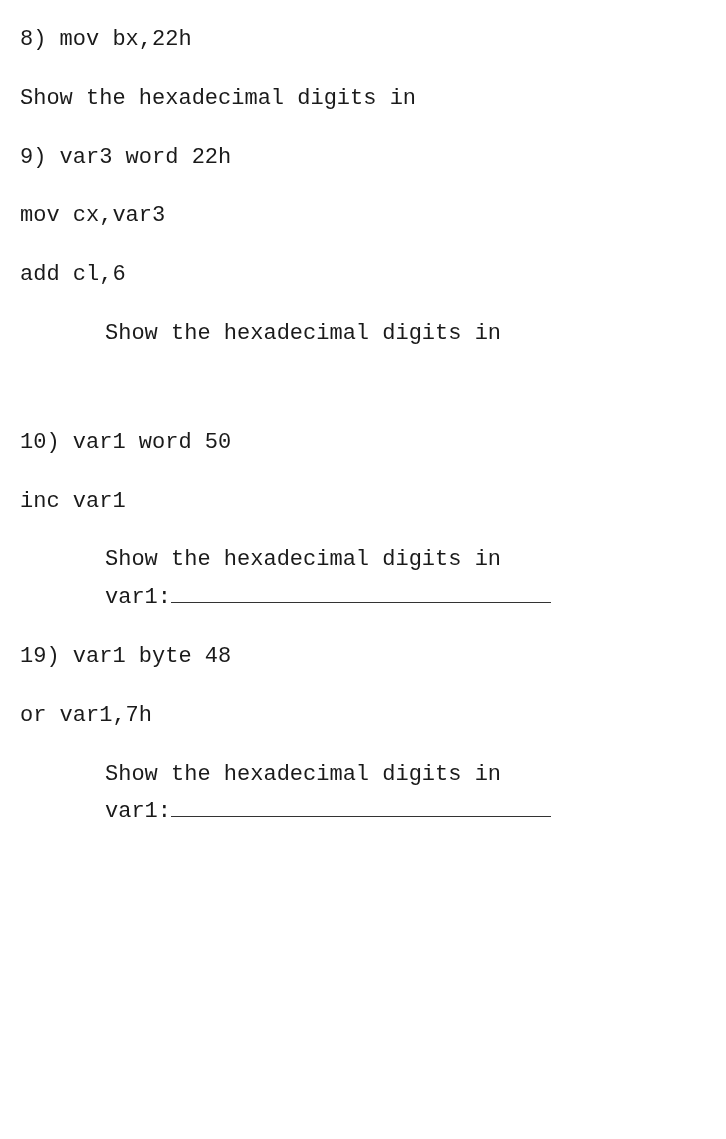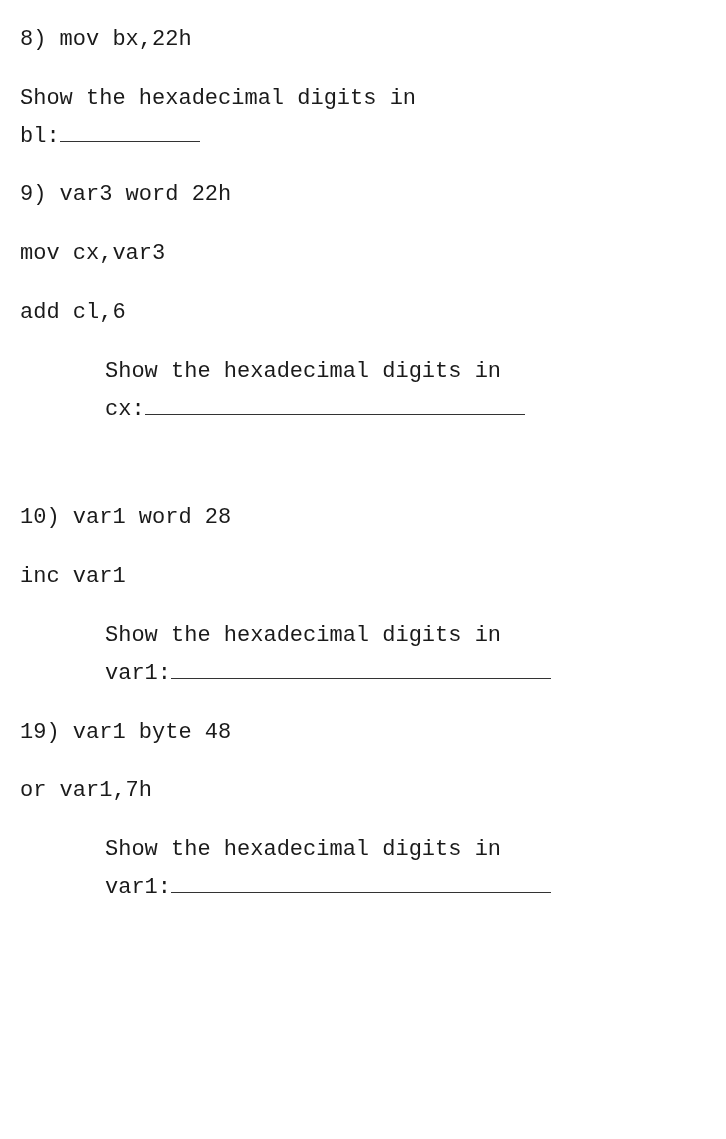--- a/index.html
+++ b/index.html
@@ -42,45 +42,39 @@
   </style>
 </head>
 <body>
 
 <div class="block">
   <div class="line">8) mov bx,22h</div>
 </div>
 
 <div class="block">
   <div class="line">Show the hexadecimal digits in</div>
-  <div class="line">
-    <span>bl:</span><span class="blank-short"></span>
-  </div>
 </div>
 
 <div class="block">
   <div class="line">9) var3 word 22h</div>
 </div>
 <div class="block">
   <div class="line">mov cx,var3</div>
 </div>
 <div class="block">
   <div class="line">add cl,6</div>
 </div>
 <div class="block indent">
   <div class="line">Show the hexadecimal digits in</div>
-  <div class="line">
-    <span>cx:</span><span class="blank-long"></span>
-  </div>
 </div>
 
 <div class="spacer"></div>
 
 <div class="block">
-  <div class="line">10) var1 word 28</div>
+  <div class="line">10) var1 word 50</div>
 </div>
 <div class="block">
   <div class="line">inc var1</div>
 </div>
 <div class="block indent">
   <div class="line">Show the hexadecimal digits in</div>
   <div class="line">
     <span>var1:</span><span class="blank-long"></span>
   </div>
 </div>

